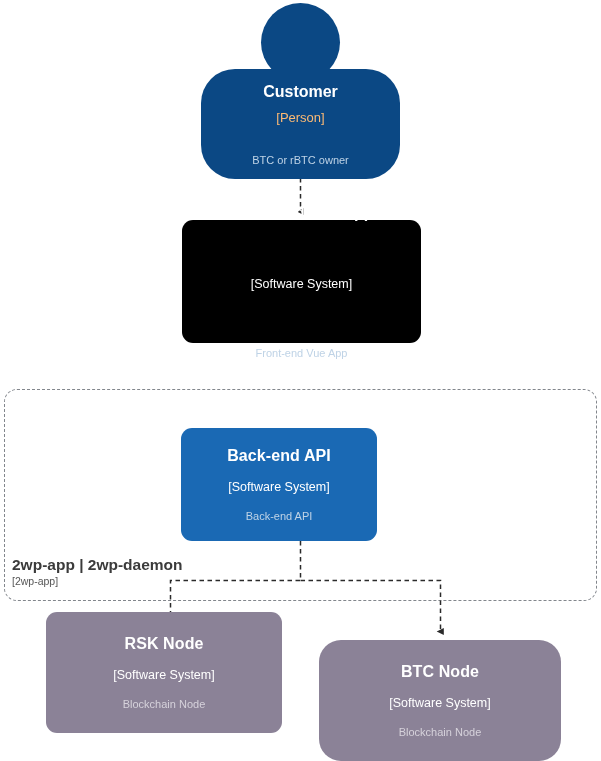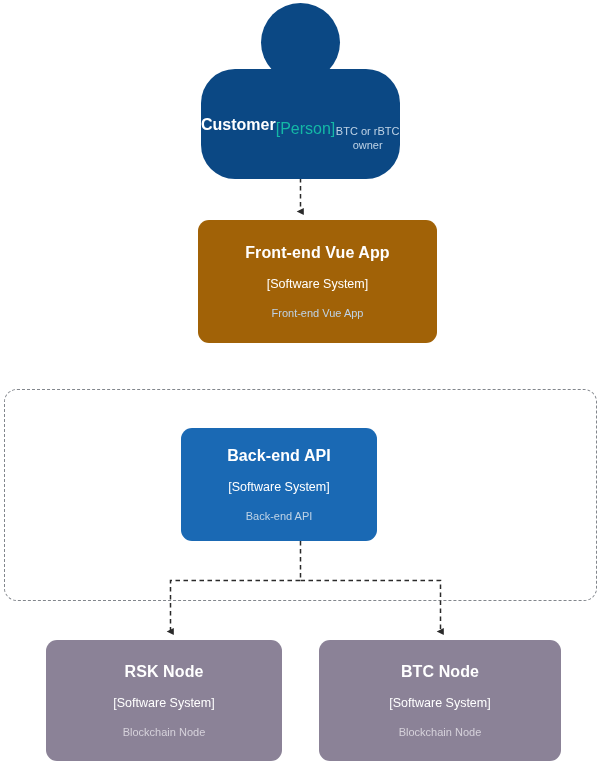--- a/index.html
+++ b/index.html
@@ -61,35 +61,35 @@
   
   .person-head {
     position: absolute;
     border-radius: 50%;
   }
   .person-body {
     position: absolute;
     box-sizing: border-box;
     border-radius: 34px;
     display: flex;
-    flex-direction: row;
+    flex-direction: column;
     align-items: center;
     justify-content: center;
     text-align: center;
   }
   .person-body .title {
     font-weight: bold;
     font-size: 16px;
     line-height: 19px;
     color: #ffffff;
   }
   .person-body .type {
-    font-size: 16px;
+    font-size: 13px;
     line-height: 15px;
-    color: #14b8a6;
+    color: #fdba74;
     margin-top: 9px;
   }
   .person-body .desc {
     font-size: 11px;
     line-height: 14px;
     margin-top: 28px;
   }
 
   
   .boundary {
@@ -117,20 +117,24 @@
     margin-top: 1px;
   }
 </style>
 </head>
 <body>
 
 <div id="canvas">
 
   <div class="boundary" style="left:4px; top:389px; width:593px; height:212px;"></div>
 
+  <div class="boundary-label" style="left:12px; top:556px; width:300px;">
+    <div class="b-title">2wp-app | 2wp-daemon</div>
+    <div class="b-type">[2wp-app]</div>
+  </div>
 
   <svg class="layer" viewBox="0 0 601 761" xmlns="http://www.w3.org/2000/svg">
     <defs>
       <marker id="arrowhead" markerWidth="9" markerHeight="9" refX="4.2" refY="4.2" orient="auto" markerUnits="userSpaceOnUse">
         <path d="M 0.6 0.9 L 7.8 0.9 L 4.2 8.0 Z" fill="#2a2a2a"></path>
       </marker>
     </defs>
 
     <g>
       <path d="M 300.5 178 L 300.5 211.5" stroke="#2a2a2a" stroke-width="1.5" fill="none" stroke-dasharray="4.5,3.5" marker-end="url(#arrowhead)"></path>
@@ -146,37 +150,37 @@
   </svg>
 
   <div class="person-head" style="left:261px; top:3px; width:79px; height:79px; background:#0B4884;"></div>
 
   <div class="person-body" style="left:201px; top:69px; width:199px; height:110px; background:#0B4884;">
     <div class="title">Customer</div>
     <div class="type">[Person]</div>
     <div class="desc" style="color:#BFD3E6;">BTC or rBTC owner</div>
   </div>
 
-  <div class="node" style="left:198px; top:220px; width:239px; height:123px; background:#a16207;">
+  <div class="node" style="left:182px; top:220px; width:239px; height:123px; background:#000000;gap:40px;">
     <div class="title">Front-end Vue App</div>
     <div class="type">[Software System]</div>
     <div class="desc" style="color:#BFD3E6;">Front-end Vue App</div>
   </div>
 
   <div class="node" style="left:181px; top:428px; width:196px; height:113px; background:#1A69B4;">
     <div class="title">Back-end API</div>
     <div class="type">[Software System]</div>
     <div class="desc" style="color:#BFD3E6;">Back-end API</div>
   </div>
 
-  <div class="node" style="left:46px; top:640px; width:236px; height:121px; background:#8B8297;">
+  <div class="node" style="left:46px; top:612px; width:236px; height:121px; background:#8B8297;">
     <div class="title">RSK Node</div>
     <div class="type">[Software System]</div>
     <div class="desc" style="color:#D6D2DB;">Blockchain Node</div>
   </div>
 
-  <div class="node" style="left:319px; top:640px; width:242px; height:121px; background:#8B8297;">
+  <div class="node" style="left:319px; top:640px; width:242px; height:121px; background:#8B8297;border-radius:22px;">
     <div class="title">BTC Node</div>
     <div class="type">[Software System]</div>
     <div class="desc" style="color:#D6D2DB;">Blockchain Node</div>
   </div>
 
 </div>
 
 </body></html>

